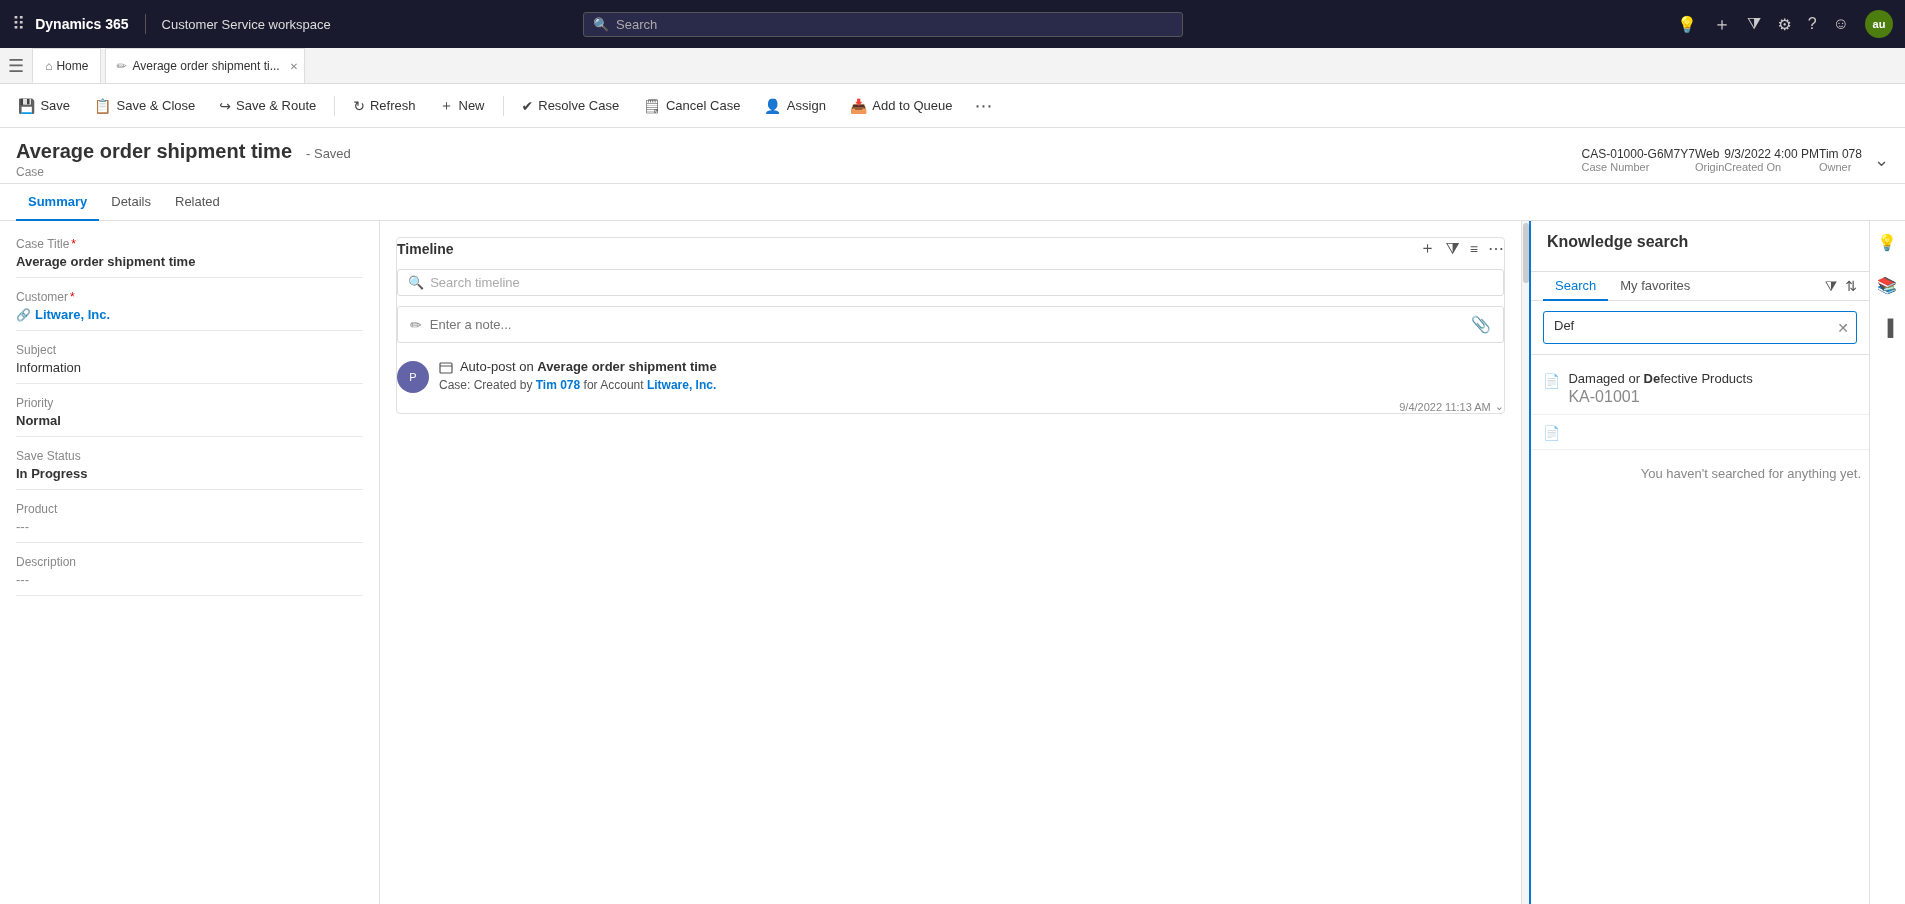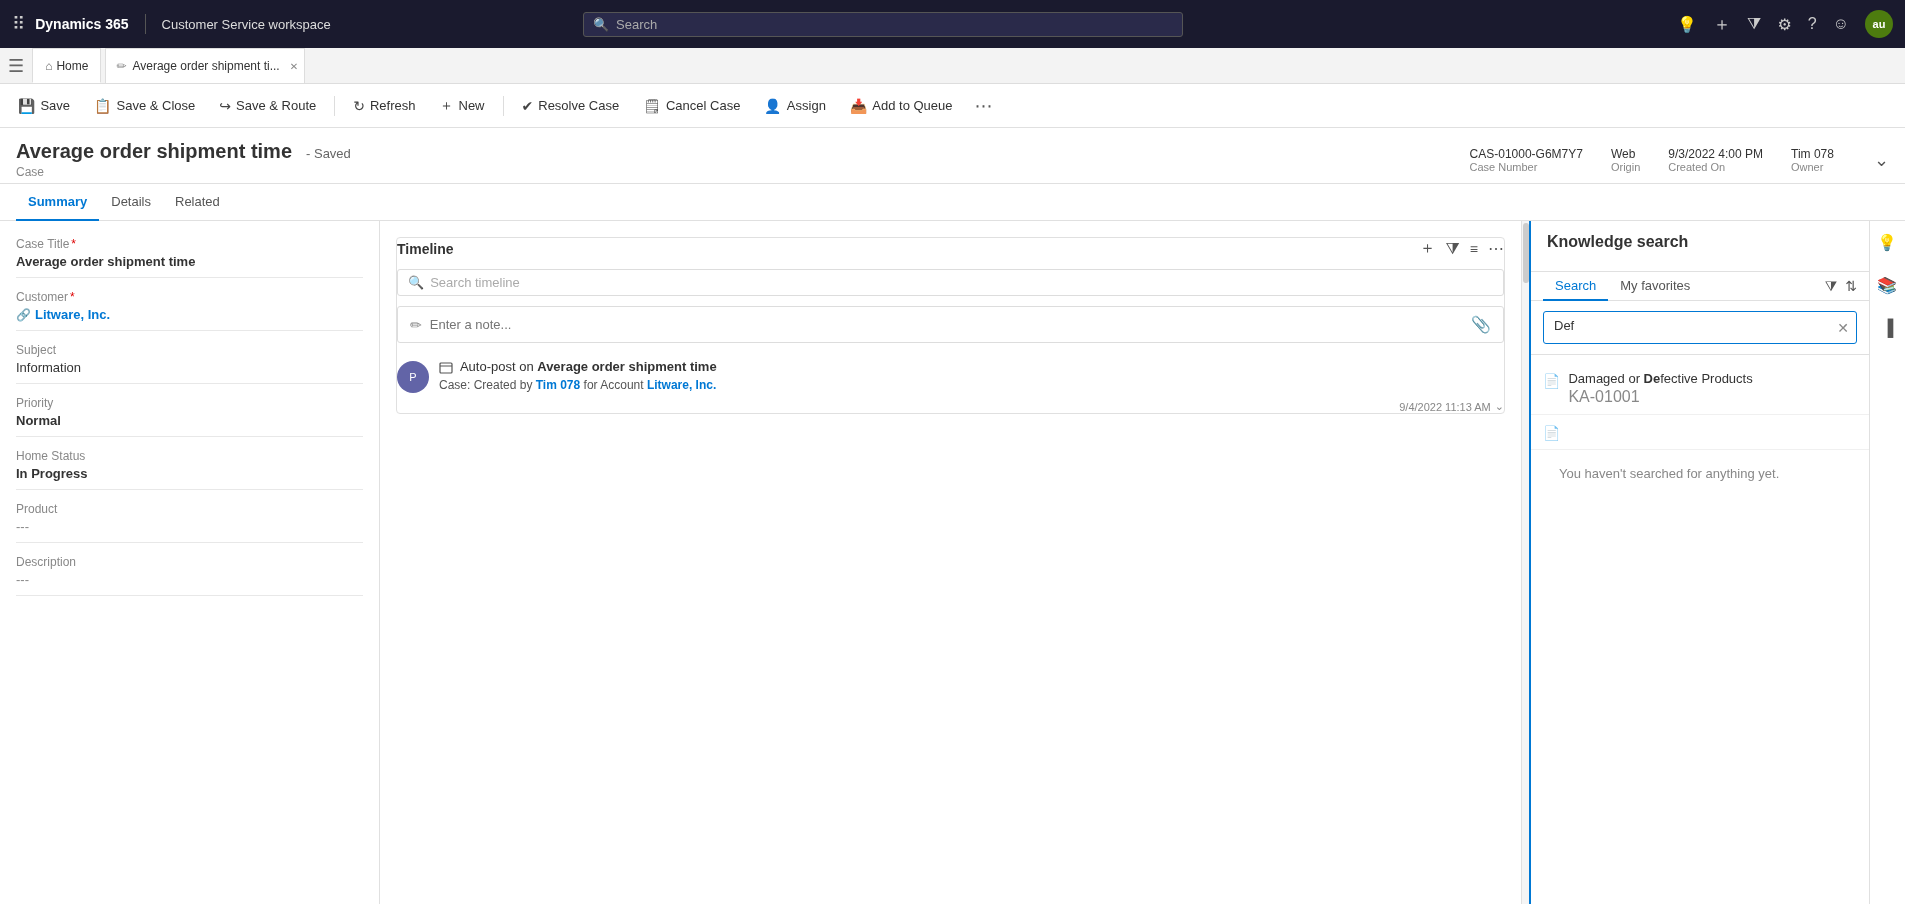--- a/index.html
+++ b/index.html
@@ -75,21 +75,21 @@
     .page-header {
       display: flex; align-items: center;
       padding: 12px 16px 4px 16px;
       border-bottom: 1px solid #e0e0e0;
     }
     .page-title-area { flex: 1; }
     .page-title { font-size: 20px; font-weight: 600; color: #333; }
     .page-saved { font-size: 13px; color: #666; margin-left: 8px; }
     .page-subtitle { font-size: 12px; color: #888; margin-top: 2px; }
     .case-meta {
-      display: flex; align-items: center; gap: 28px;
+      display: flex; align-items: center; 
       font-size: 12px;
     }
     .case-meta-item { display: flex; flex-direction: column; align-items: flex-start; }
     .case-meta-label { color: #888; font-size: 11px; }
     .case-meta-value { color: #333; font-size: 12px; font-weight: 500; }
     .expand-btn { font-size: 18px; cursor: pointer; color: #555; margin-left: 12px; }
 
     
     .main-tabs {
       display: flex; padding: 0 16px;
@@ -204,21 +204,21 @@
     .knowledge-result-item {
       display: flex; align-items: flex-start; gap: 8px;
       padding: 8px 12px; cursor: pointer; border-bottom: 1px solid #f0f0f0;
     }
     .knowledge-result-icon { color: #555; font-size: 14px; margin-top: 2px; flex-shrink: 0; }
     .knowledge-result-content { flex: 1; }
     .knowledge-result-title { font-size: 13px; color: #333; }
     .knowledge-result-title em { font-style: normal; font-weight: 700; }
     .knowledge-result-id { font-size: 16px; color: #888; margin-top: 2px; }
     .knowledge-no-search {
-      padding: 16px 28px; font-size: 13px; color: #888; text-align: left;
+      padding: 16px 8px; font-size: 13px; color: #888; text-align: right;
     }
 
     
     .side-icons {
       width: 36px; background: #fff; border-left: 1px solid #e0e0e0;
       display: flex; flex-direction: column; align-items: center;
       padding: 8px 0; gap: 16px; font-size: 16px; color: #555;
     }
     .side-icon { cursor: pointer; padding: 4px; }
     .side-icon.active { color: #0078d4; }
@@ -367,21 +367,21 @@
       <div class="field-label">Subject</div>
       <div class="field-value normal">Information</div>
     </div>
 
     <div class="field-group">
       <div class="field-label">Priority</div>
       <div class="field-value">Normal</div>
     </div>
 
     <div class="field-group">
-      <div class="field-label">Home Status</div>
+      <div class="field-label">Save Status</div>
       <div class="field-value">In Progress</div>
     </div>
 
     <div class="field-group">
       <div class="field-label">Product</div>
       <div class="field-value dashes">---</div>
     </div>
 
     <div class="field-group">
       <div class="field-label">Description</div>

